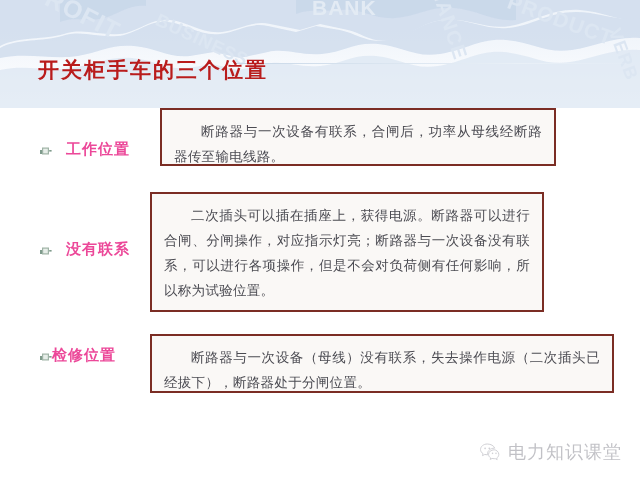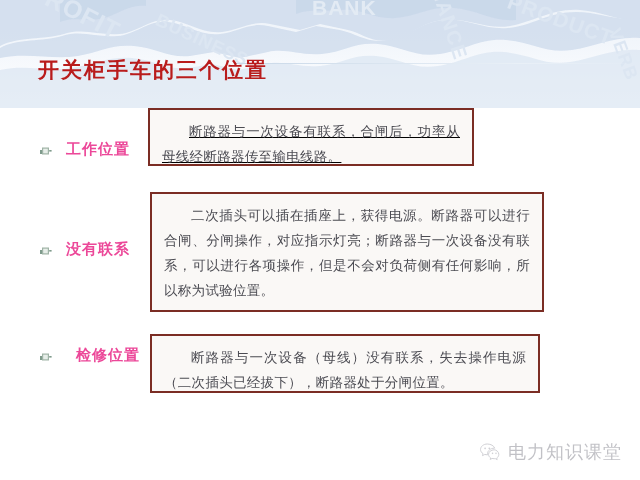--- a/index.html
+++ b/index.html
@@ -104,33 +104,33 @@
     color: #4b4b52;
     text-align: justify;
     text-indent: 2em;
     letter-spacing: .3px;
   }
 
   
   #row1 { left: 40px; top: 108px; }
   #row1 .bullet { left: 0px;  top: 38px; }
   #row1 .row-label { left: 26px; top: 32px; }
-  #box1 { left: 148px; top: 108px; width: 326px; height: 58px; text-decoration: underline; }
+  #box1 { left: 160px; top: 108px; width: 396px; height: 58px; }
 
   
   #row2 { left: 40px; top: 192px; }
   #row2 .bullet { left: 0px;  top: 54px; }
   #row2 .row-label { left: 26px; top: 48px; }
   #box2 { left: 150px; top: 192px; width: 394px; height: 120px; }
 
   
   #row3 { left: 40px; top: 334px; }
   #row3 .bullet { left: 0px;  top: 18px; }
-  #row3 .row-label { left: 36px; top: 12px; }
-  #box3 { left: 150px; top: 334px; width: 390px; height: 59px; }
+  #row3 .row-label { left: 12px; top: 12px; }
+  #box3 { left: 150px; top: 334px; width: 464px; height: 59px; }
 
   
   .footer-wm {
     position: absolute;
     right: 18px;
     bottom: 16px;
     display: flex;
     align-items: center;
     gap: 7px;
     opacity: .42;

